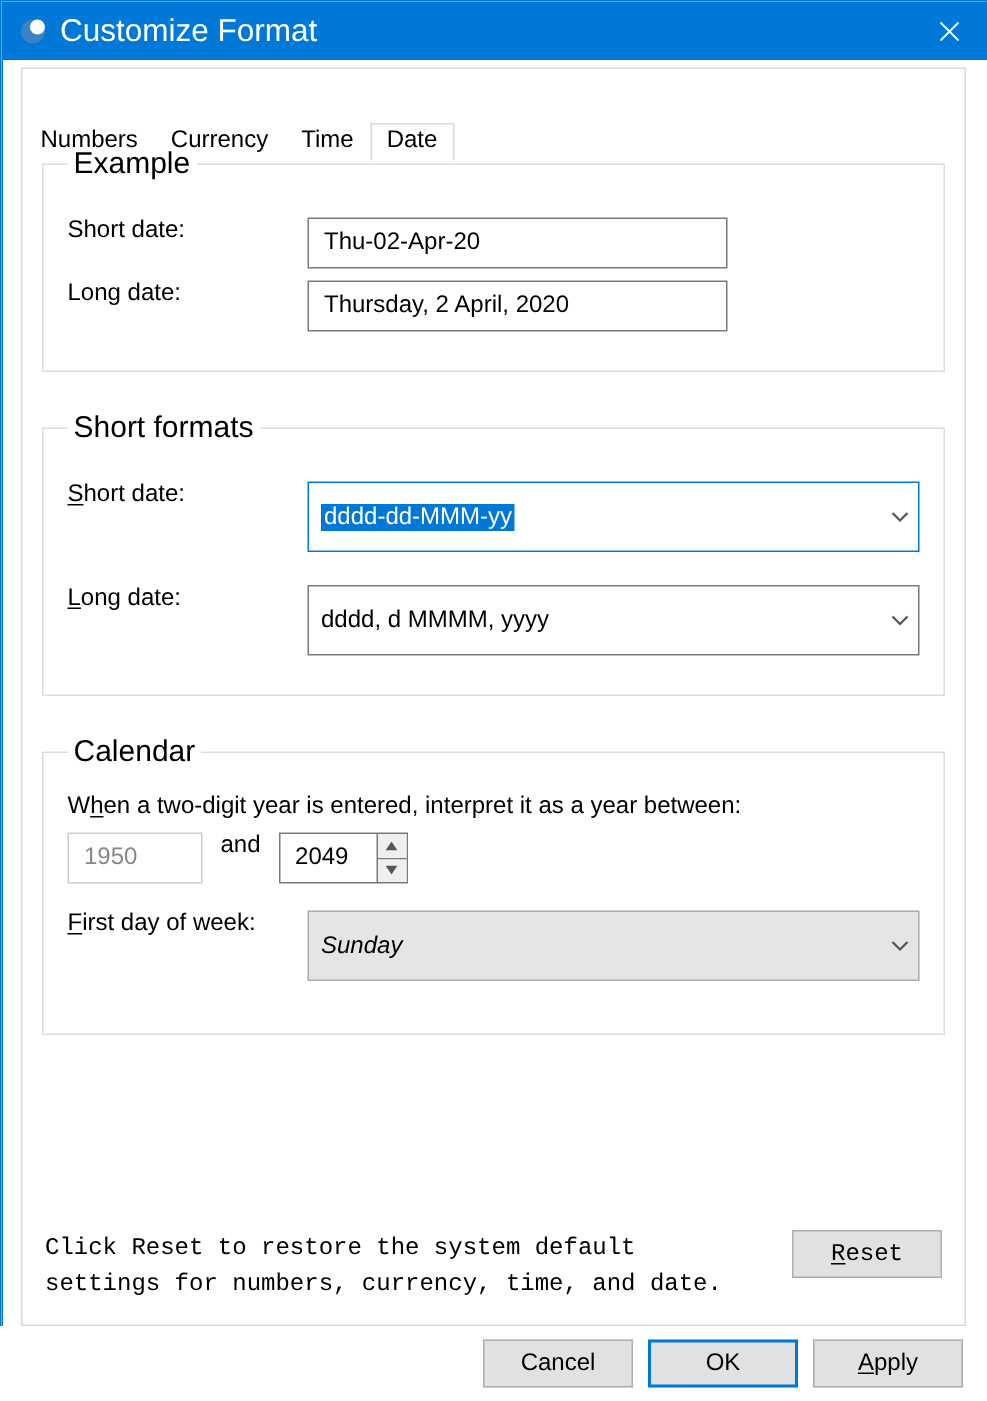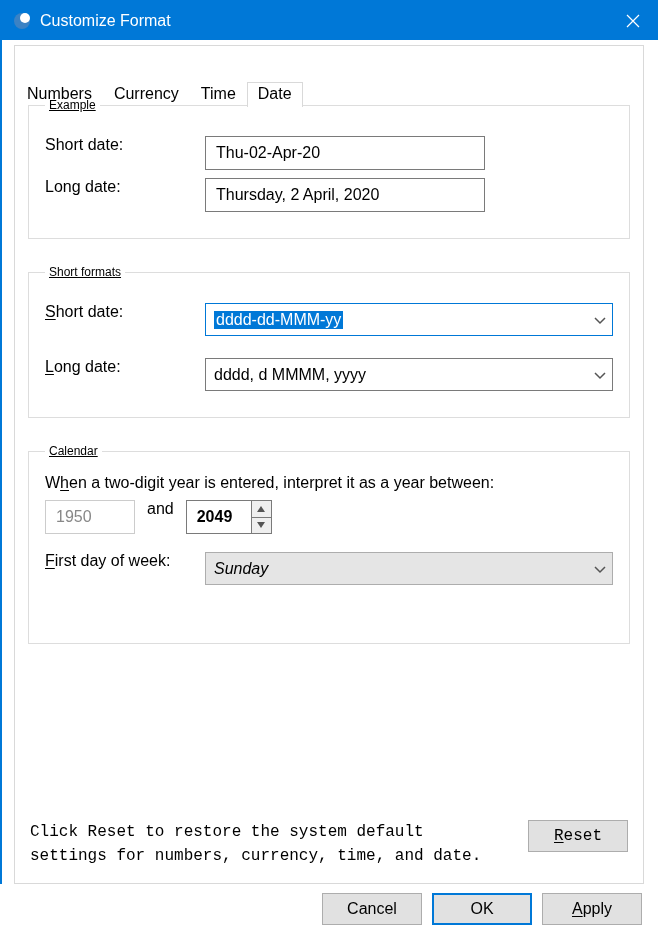--- a/index.html
+++ b/index.html
@@ -16,21 +16,21 @@
   *, *::before, *::after { box-sizing: border-box; }
 
   
   .titlebar {
     height: 38px;
     background: #0078d7;
     color: #fff;
     display: flex;
     align-items: center;
     padding-left: 10px;
-    font-size: 16px;
+    font-size: 21px;
     position: relative;
   }
   .titlebar .icon {
     width: 20px;
     height: 20px;
     margin-right: 8px;
     position: relative;
     display: inline-block;
   }
   .titlebar .close {
@@ -90,22 +90,21 @@
   }
 
   fieldset {
     border: 1px solid #ddd;
     margin: 0 0 26px 0;
     padding: 16px 16px 18px 16px;
     position: relative;
   }
   legend {
     padding: 0 4px;
-    font-size: 12px;
-    text-decoration: underline;
+    font-size: 20px;
   }
 
   .row {
     display: flex;
     margin: 8px 0;
   }
   .row .label {
     width: 160px;
     flex: 0 0 160px;
   }
@@ -118,21 +117,21 @@
     background: #fff;
     padding: 6px 10px;
     width: 280px;
     height: 34px;
     line-height: 20px;
   }
 
   
   .combo {
     border: 1px solid #7a7a7a;
-    height: 33px;
+    height: 47px;
     display: flex;
     align-items: center;
     padding: 0 8px;
     position: relative;
     width: 100%;
     background: #fff;
   }
   .combo .chevron {
     position: absolute;
     right: 6px;
@@ -177,21 +176,20 @@
     align-items: stretch;
     height: 34px;
     border: 1px solid #7a7a7a;
     margin-left: 12px;
   }
   .year-spin .val {
     padding: 0 10px;
     display: flex;
     align-items: center;
     width: 64px;
-    font-weight: bold;
   }
   .year-spin .spinner {
     width: 20px;
     display: flex;
     flex-direction: column;
     border-left: 1px solid #7a7a7a;
   }
   .year-spin .spinner div {
     flex: 1;
     display: flex;

